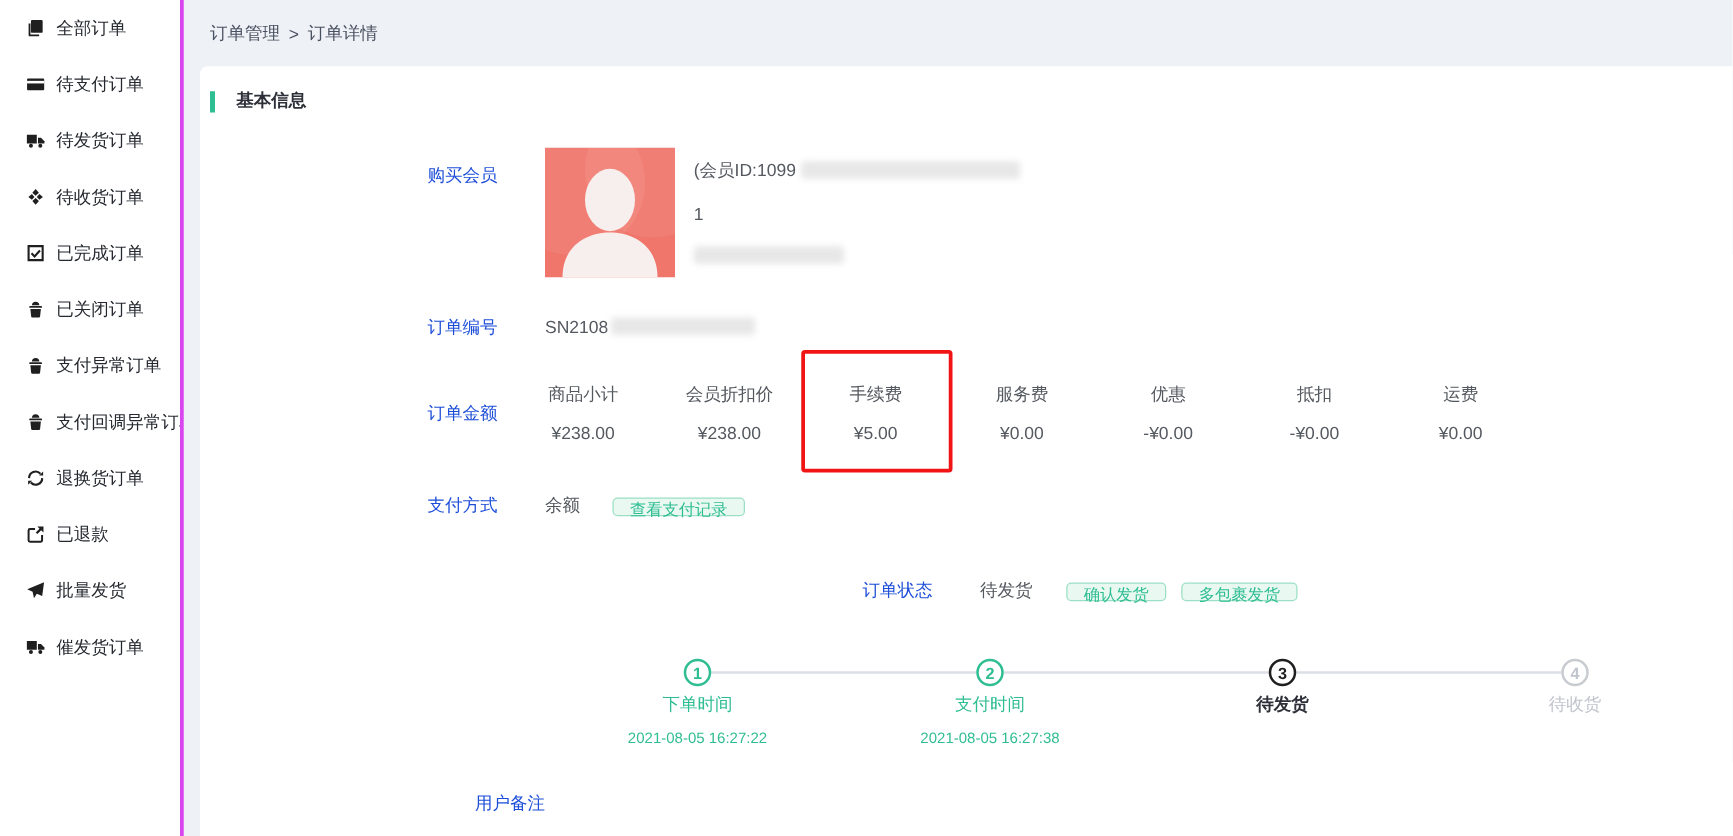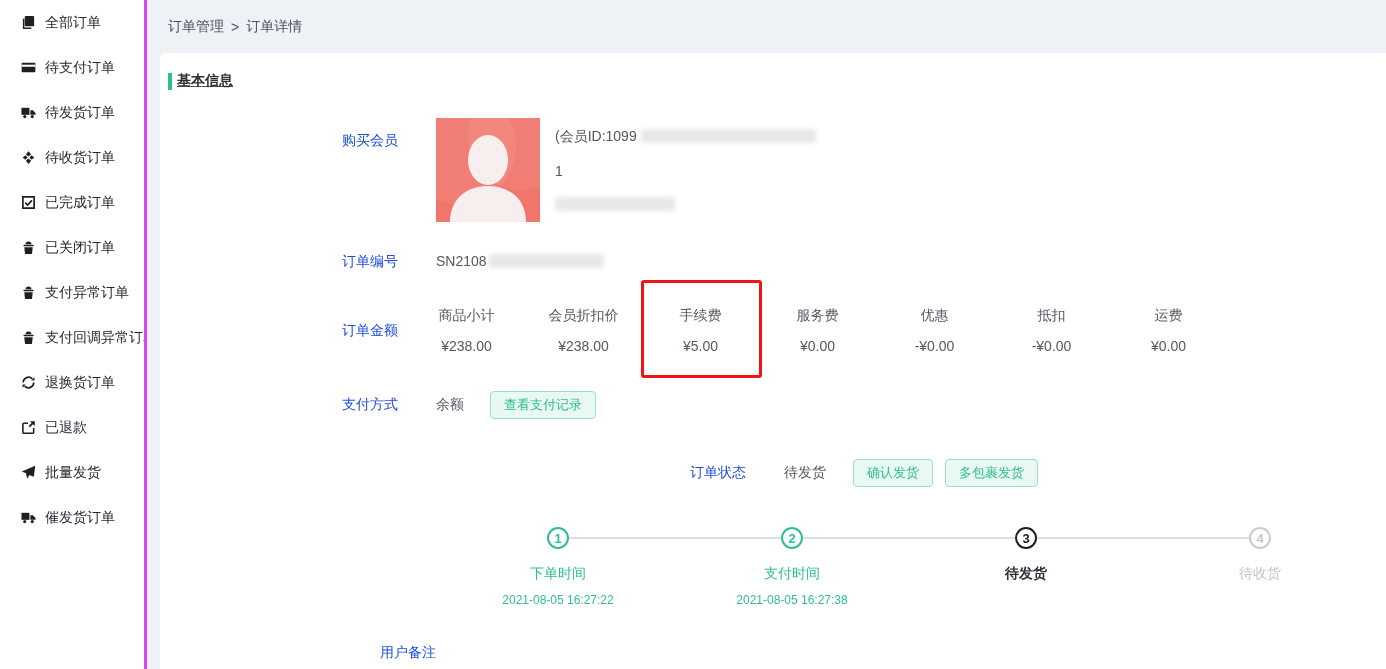--- a/index.html
+++ b/index.html
@@ -14,21 +14,21 @@
   .sidebar { width:147px; background:#fff; border-right:3px solid #d946ef; flex-shrink:0; overflow:hidden; }
   .nav-item { display:flex; align-items:center; gap:9px; height:45px; padding-left:21px; color:#24282e; cursor:pointer; white-space:nowrap; }
   .nav-item svg { width:15px; height:15px; flex-shrink:0; fill:#1f1f1f; }
   .nav-label { font-size:14px; }
   
   .main { flex:1; display:flex; flex-direction:column; min-width:0; }
   .breadcrumb-bar { height:53px; flex-shrink:0; display:flex; align-items:center; padding-left:21px; color:#495060; }
   .crumb-sep { margin:0 7px; color:#495060; }
   .card { flex:1; background:#fff; margin-left:13px; border-radius:6px 0 0 0; padding:19px 0 0 8px; overflow:hidden; }
   
-  .section-header { display:flex; align-items:flex-end; gap:5px; height:18px;text-decoration:underline; }
+  .section-header { display:flex; align-items:flex-end; gap:17px; height:18px; }
   .section-bar { width:4px; height:17px; background:var(--accent,#2fbd92); }
   .section-title { font-weight:bold; color:#2d3038; font-size:14px; }
   
   .rows { padding-left:174px; }
   .row { display:flex; }
   .row-label { width:94px; color:#1d4ed8; flex-shrink:0; }
   
   .member-row { margin-top:28px; }
   .member-row .row-label { padding-top:14px; }
   .avatar { width:104px; height:104px; flex-shrink:0; display:block; }
@@ -46,30 +46,30 @@
   .amount-cols { display:flex; margin-left:-17px; }
   .amount-col { width:95px; margin-right:22px; text-align:center; position:relative; }
   .amount-name { color:#54585f; height:16px; }
   .amount-value { margin-top:15px; color:#54585f; height:16px; }
   .amount-col.receivable .amount-value { color:var(--receivable-red,#e60012); font-weight:bold; }
   .red-box { position:absolute; left:-12px; right:-14px; top:-27px; bottom:-24px; border:3px solid var(--highlight-red,#f01414); border-radius:3px; pointer-events:none; }
   
   .payment-row { margin-top:37px; align-items:center; height:28px; }
   .status-row  { margin-top:40px; align-items:center; height:28px;justify-content:center; }
   .inline-value { color:#54585f; }
-  .ghost-btn { height:28px; padding:0 13px; background:var(--button-bg,#e9f9f2); border:1px solid var(--button-border,#9be0c5); border-radius:4px; color:var(--accent,#2fbd92); font-size:13px; cursor:pointer; font-family:inherit; }
+  .ghost-btn { height:15px; padding:0 13px; background:var(--button-bg,#e9f9f2); border:1px solid var(--button-border,#9be0c5); border-radius:4px; color:var(--accent,#2fbd92); font-size:13px; cursor:pointer; font-family:inherit; }
   .pay-btn { margin-left:26px; }
   .confirm-btn { margin-left:27px; }
   .multi-btn { margin-left:12px; }
   
   .steps { display:flex; margin-left:99px; margin-top:40px; }
   .step { width:234px; position:relative; display:flex; flex-direction:column; align-items:center; }
   .step:not(:first-child)::before { content:""; position:absolute; top:10px; left:calc(-50% + 11px); width:calc(100% - 22px); height:2px; background:var(--line-gray,#dcdfe6); }
   .step-circle { width:22px; height:22px; border-radius:50%; border:2px solid; background:#fff; display:flex; align-items:center; justify-content:center; font-size:13px; font-weight:bold; position:relative; z-index:1; }
-  .step-label { margin-top:16px; font-size:14px; height:19px; }
+  .step-label { margin-top:6px; font-size:14px; height:19px; }
   .step-time { margin-top:9px; font-size:12px; color:var(--accent,#2fbd92); }
   .step-time:empty { display:none; }
   .step.done .step-circle { border-color:var(--accent,#2fbd92); color:var(--accent,#2fbd92); }
   .step.done .step-label { color:var(--accent,#2fbd92); }
   .step.current .step-circle { border-color:#1f1f1f; color:#1f1f1f; }
   .step.current .step-label { color:#2d3038; font-weight:bold; }
   .step.pending .step-circle { border-color:#c8cbd0; color:var(--step-inactive,#c0c4cc); }
   .step.pending .step-label { color:var(--step-inactive,#c0c4cc); }
   
   .remark-row { margin-top:37px;text-align:right; }

